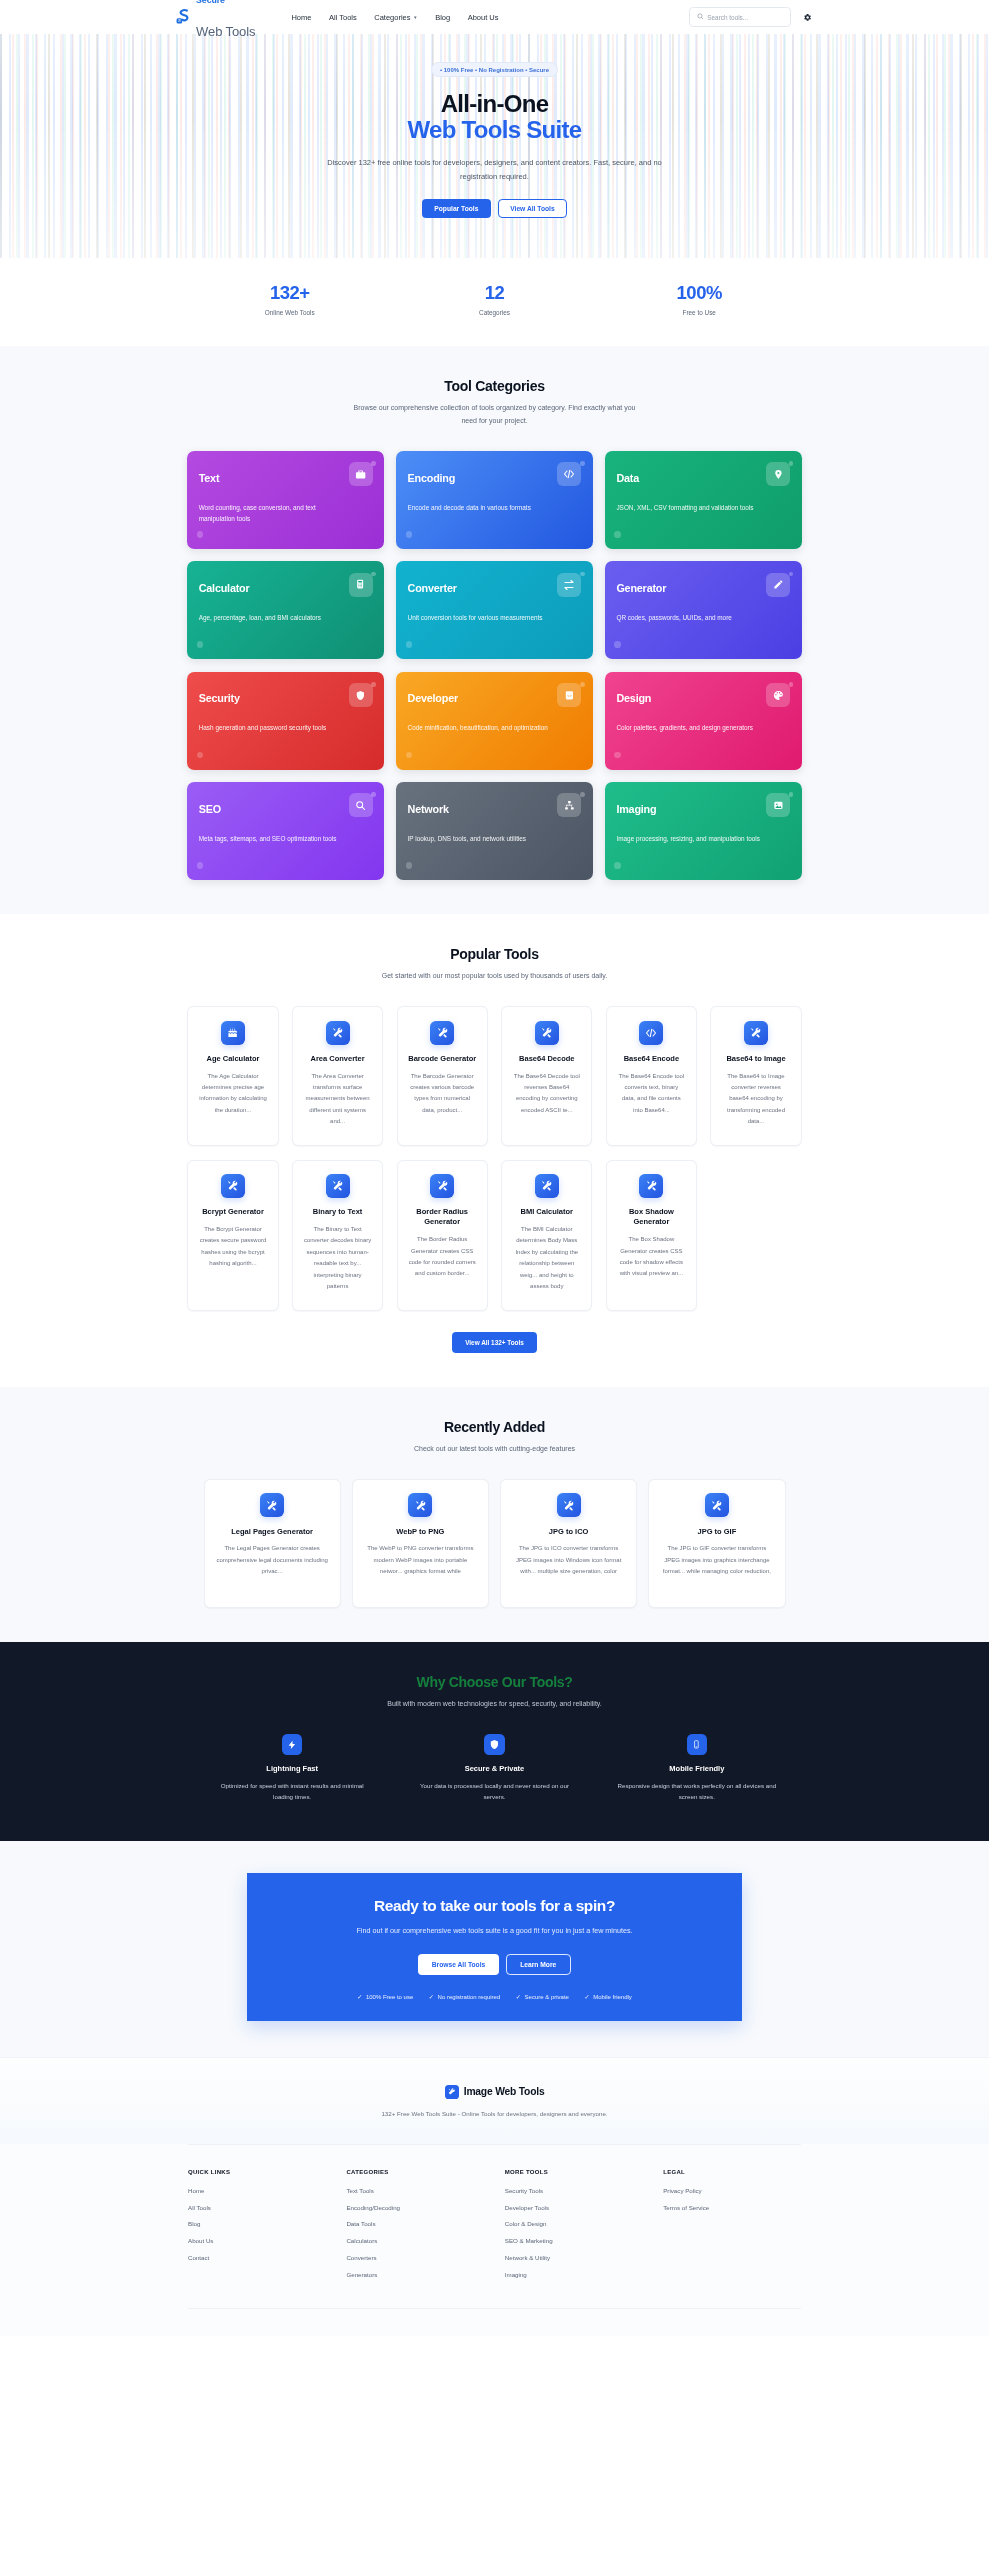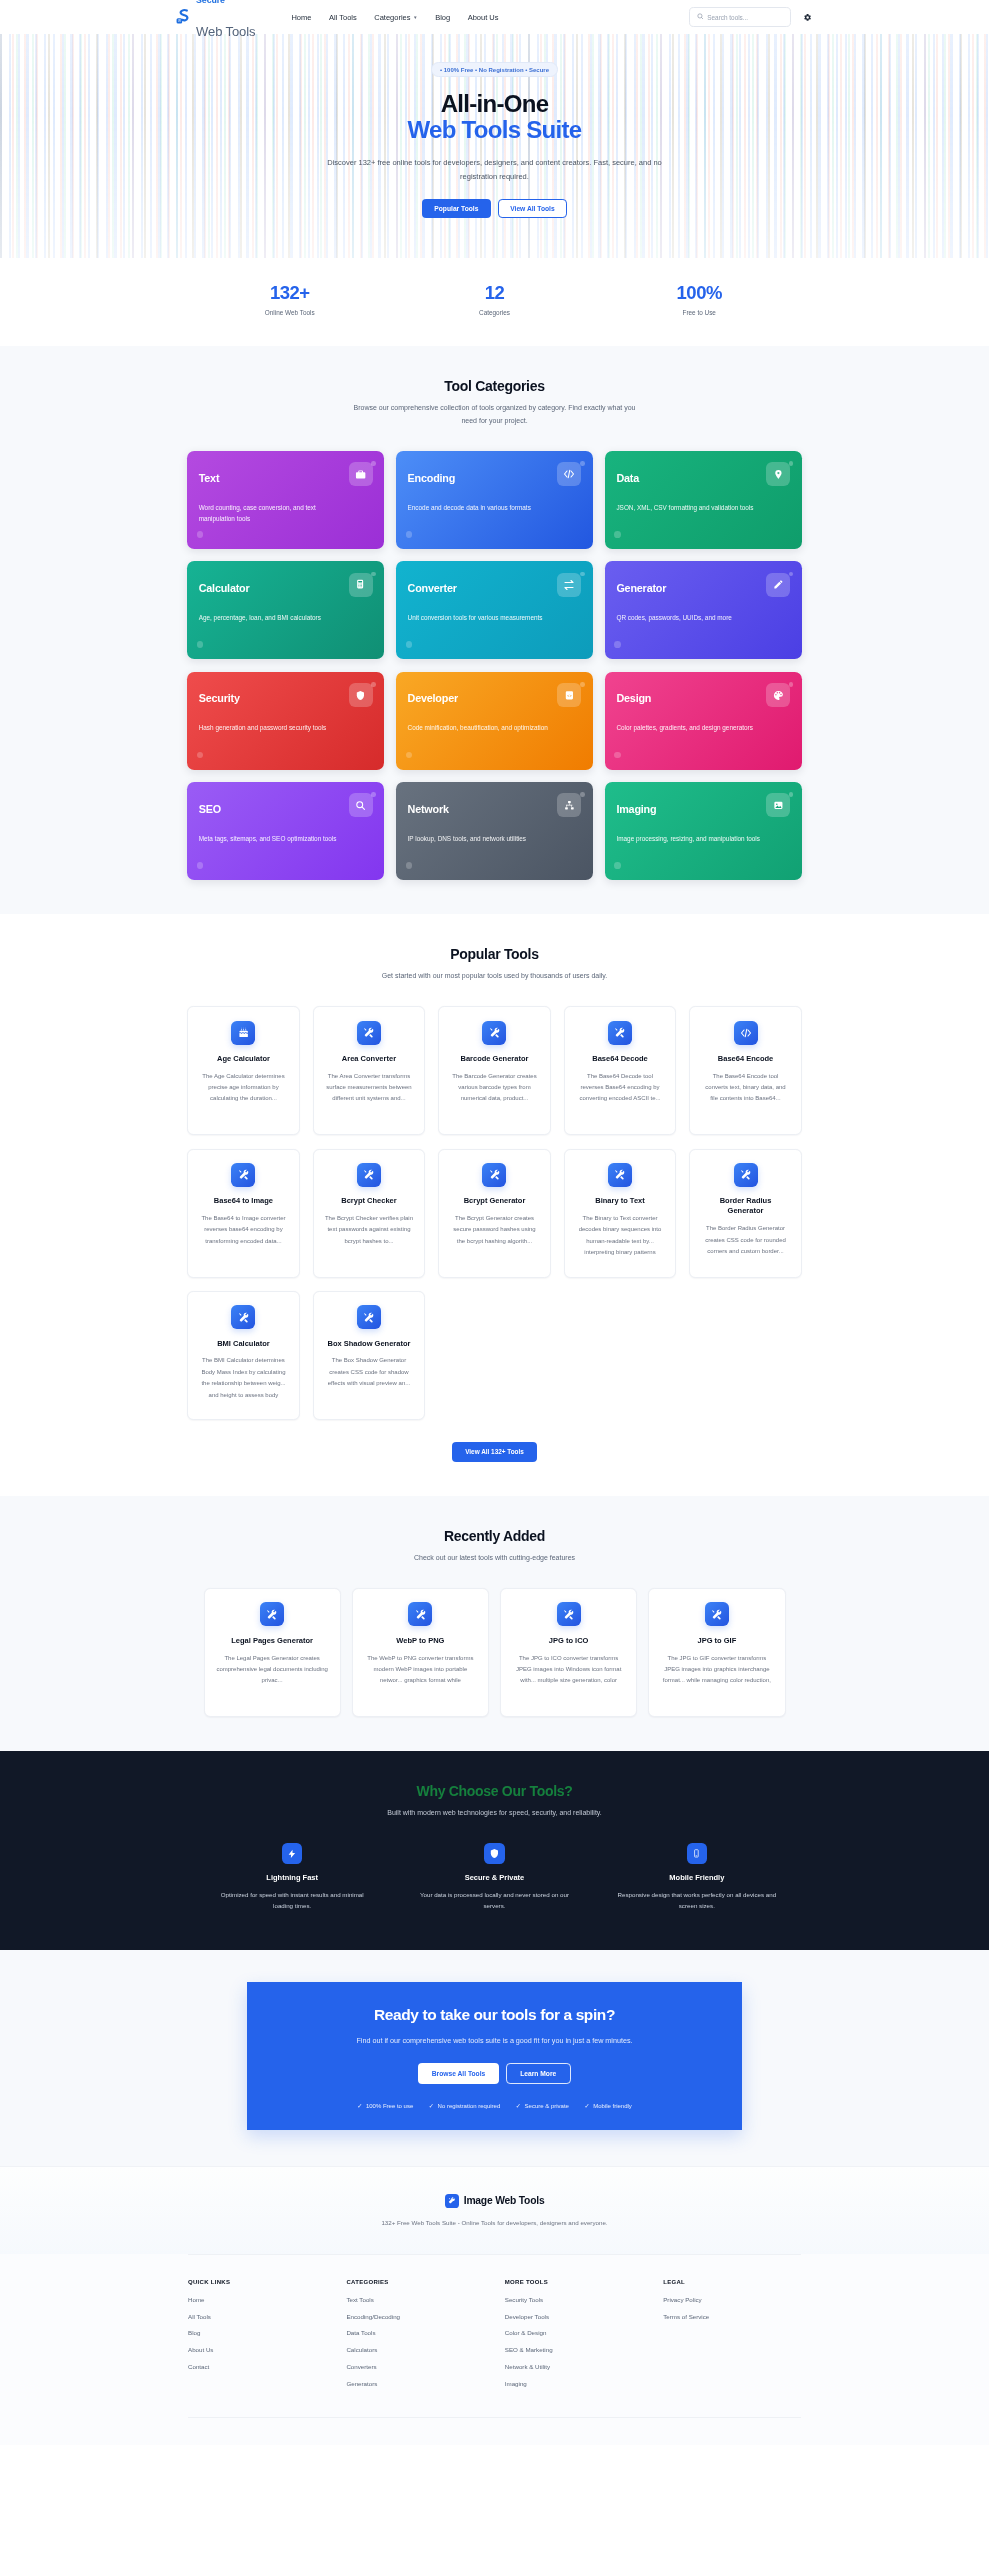--- a/index.html
+++ b/index.html
@@ -157,21 +157,21 @@
     width: 24px; height: 24px; border-radius: 6.2px;
     background: rgba(255,255,255,.22);
     display: flex; align-items: center; justify-content: center;
     flex: none;
   }
   .cat-desc { margin-top: 16.5px; font-size: 6.4px; line-height: 1.7; color: rgba(255,255,255,.93); max-width: 149px; }
   .blob-tr { position:absolute; right:8.2px; top:10.3px; width:4.6px; height:4.6px; border-radius:50%; background:rgba(255,255,255,.28); }
   .blob-bl { position:absolute; left:9.3px; bottom:11.3px; width:6.7px; height:6.7px; border-radius:50%; background:rgba(255,255,255,.22); }
 
   
-  .tool-grid { display: grid; grid-template-columns: repeat(5, 1fr); gap: 13.4px; }
+  .tool-grid { display: grid; grid-template-columns: repeat(6, 1fr); gap: 13.4px; }
   .tool-card {
     background: #fff;
     border: 0.5px solid #eceff4;
     border-radius: 6.2px;
     padding: 13.4px 10.3px 17.5px;
     text-align: center;
     min-height: 129px;
     cursor: pointer;
     box-shadow: 0 0.5px 1.5px rgba(15,23,42,.04);
   }
@@ -598,31 +598,20 @@
     <div class="tool-desc">The Base64 to Image converter reverses base64 encoding by transforming encoded data...</div>
   </div>
   <div class="tool-card">
     <div class="tool-icon">
               <svg width="11.3" height="11.3" viewBox="0 0 24 24" fill="#fff">
                 <path d="M20.8 3.7l-3.6 3.6-1.9-1.9 3.6-3.6a5.1 5.1 0 00-6.8 6.2L4.3 15.8a2.1 2.1 0 000 3l1 1a2.1 2.1 0 003 0l7.8-7.8a5.1 5.1 0 004.7-8.3z"></path>
                 <path d="M4.2 3l3.4 3.4-1.5 1.5L2.7 4.5A1 1 0 014.2 3z"></path>
                 <path d="M15.6 14.8l4.4 4.4a1.8 1.8 0 01-2.6 2.6l-4.3-4.3z"></path>
               </svg>
             </div>
-    <div class="tool-name">Bcrypt Checker</div>
-    <div class="tool-desc">The Bcrypt Checker verifies plain text passwords against existing bcrypt hashes to...</div>
-  </div>
-  <div class="tool-card">
-    <div class="tool-icon">
-              <svg width="11.3" height="11.3" viewBox="0 0 24 24" fill="#fff">
-                <path d="M20.8 3.7l-3.6 3.6-1.9-1.9 3.6-3.6a5.1 5.1 0 00-6.8 6.2L4.3 15.8a2.1 2.1 0 000 3l1 1a2.1 2.1 0 003 0l7.8-7.8a5.1 5.1 0 004.7-8.3z"></path>
-                <path d="M4.2 3l3.4 3.4-1.5 1.5L2.7 4.5A1 1 0 014.2 3z"></path>
-                <path d="M15.6 14.8l4.4 4.4a1.8 1.8 0 01-2.6 2.6l-4.3-4.3z"></path>
-              </svg>
-            </div>
     <div class="tool-name">Bcrypt Generator</div>
     <div class="tool-desc">The Bcrypt Generator creates secure password hashes using the bcrypt hashing algorith...</div>
   </div>
   <div class="tool-card">
     <div class="tool-icon">
               <svg width="11.3" height="11.3" viewBox="0 0 24 24" fill="#fff">
                 <path d="M20.8 3.7l-3.6 3.6-1.9-1.9 3.6-3.6a5.1 5.1 0 00-6.8 6.2L4.3 15.8a2.1 2.1 0 000 3l1 1a2.1 2.1 0 003 0l7.8-7.8a5.1 5.1 0 004.7-8.3z"></path>
                 <path d="M4.2 3l3.4 3.4-1.5 1.5L2.7 4.5A1 1 0 014.2 3z"></path>
                 <path d="M15.6 14.8l4.4 4.4a1.8 1.8 0 01-2.6 2.6l-4.3-4.3z"></path>
               </svg>

